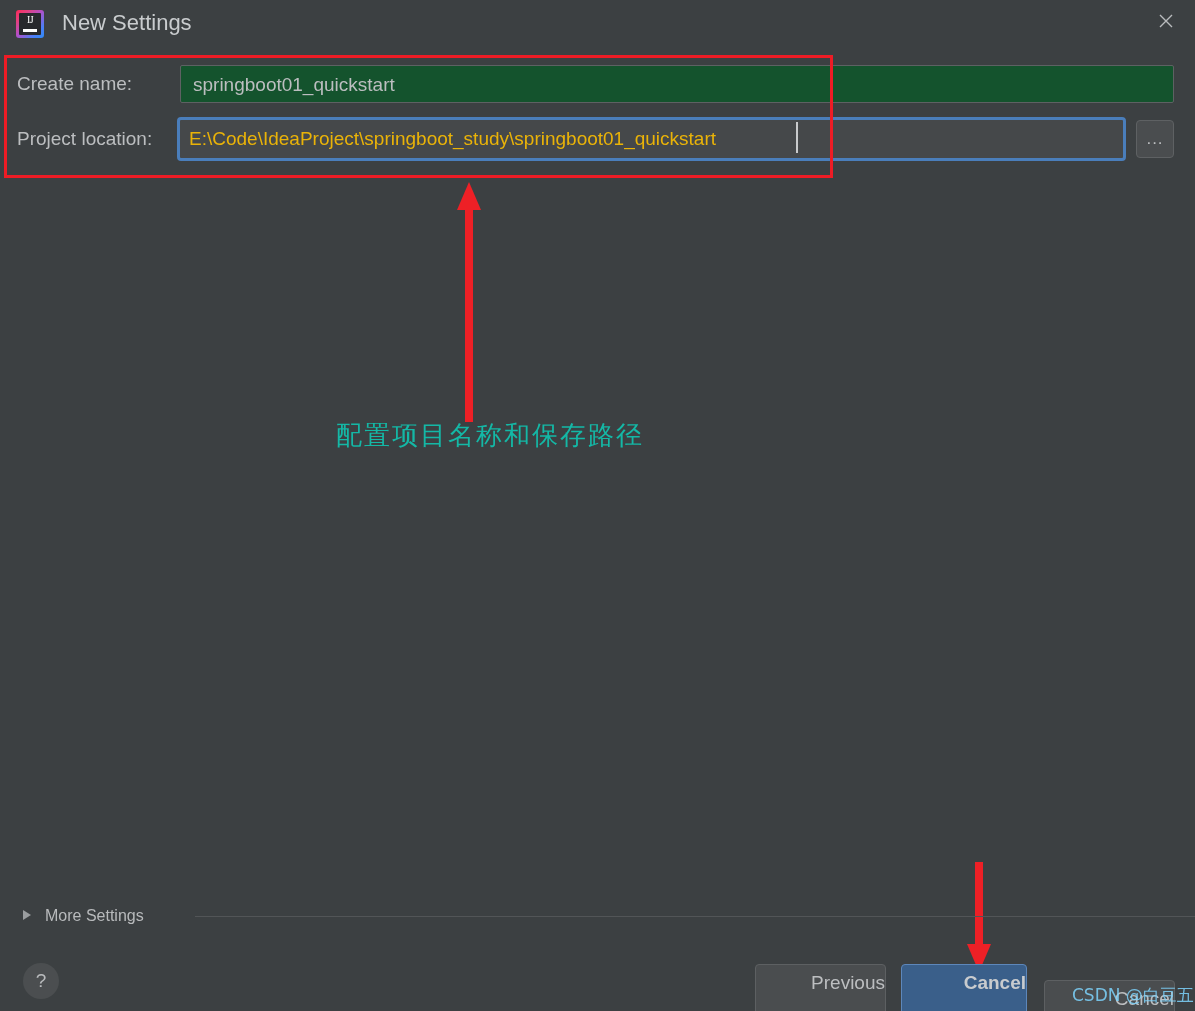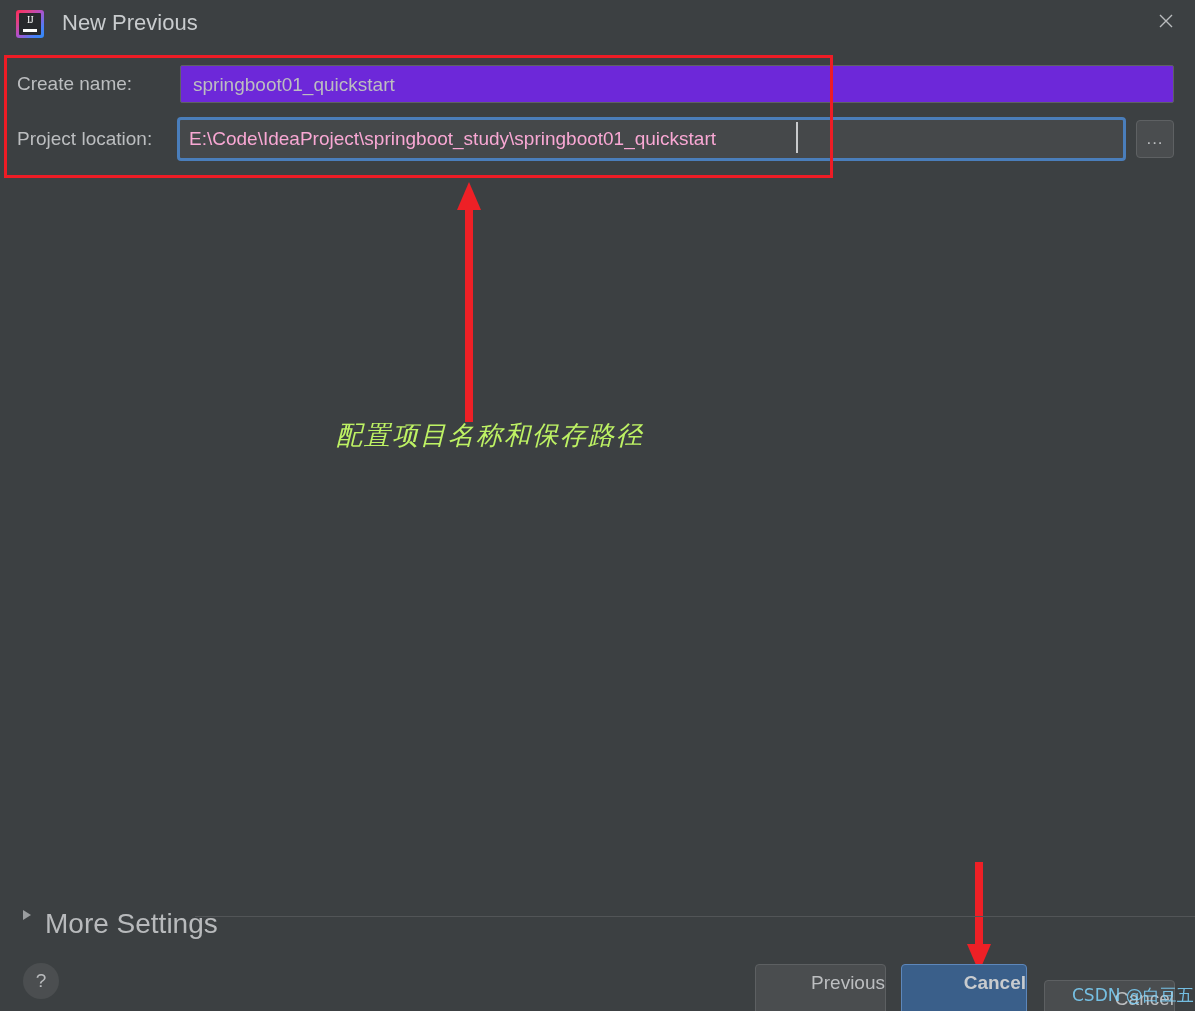--- a/index.html
+++ b/index.html
@@ -79,21 +79,21 @@
     white-space: nowrap;
   }
   #label-name { left: 17px; top: 72px; }
   #label-location { left: 17px; top: 127px; }
 
   #field-name {
     position: absolute;
     left: 180px; top: 65px;
     width: 994px; height: 38px;
     box-sizing: border-box;
-    background: #6d28d9;
+    background: #14532d;
     border: 1px solid #5e6163;
     border-radius: 2px;
   }
   #field-name .val {
     position: absolute;
     left: 12px; top: 6px;
     font-size: 19px;
     line-height: 26px;
     color: #bcbec0;
     white-space: nowrap;
@@ -106,21 +106,21 @@
     box-sizing: border-box;
     border: 3px solid #4a7ebb;
     border-radius: 4px;
     background: #45484a;
   }
   #field-location-wrap .val {
     position: absolute;
     left: 9px; top: 5px;
     font-size: 19px;
     line-height: 28px;
-    color: #f9a8d4;
+    color: #eab308;
     white-space: nowrap;
   }
   #caret {
     position: absolute;
     left: 796px; top: 122px;
     width: 2px; height: 31px;
     background: #c8cacc;
   }
 
   #browse-button {
@@ -150,25 +150,24 @@
     width: 829px; height: 123px;
     box-sizing: border-box;
     border: 3px solid #ee1c25;
     pointer-events: none;
   }
   #annot-text {
     position: absolute;
     left: 336px; top: 418px;
     font-size: 26px;
     line-height: 34px;
-    color: #bef264;
+    color: #14b8a6;
     font-family: "DejaVu Sans", sans-serif;
     letter-spacing: 2px;
     white-space: nowrap;
-    font-style: italic;
     text-align: right;
   }
   .annot-arrow { position: absolute; pointer-events: none; }
   #arrow-up { left: 452px; top: 182px; }
   #arrow-down { left: 962px; top: 862px; }
 
   
   #more-settings-row {
     position: absolute;
     left: 0; top: 900px;
@@ -178,25 +177,24 @@
     position: absolute;
     left: 23px; top: 10px;
     width: 0; height: 0;
     border-left: 8px solid #9a9d9f;
     border-top: 5px solid transparent;
     border-bottom: 5px solid transparent;
   }
   #more-settings-label {
     position: absolute;
     left: 45px; top: 2px;
-    font-size: 28px;
+    font-size: 16px;
     line-height: 28px;
     color: #b8babc;
     white-space: nowrap;
-    margin-top: 8px;
   }
   #more-settings-divider {
     position: absolute;
     left: 195px; top: 16px;
     right: 0;
     height: 1px;
     background: #525557;
   }
 
   
@@ -256,21 +254,21 @@
 </head>
 <body>
 
 <div id="titlebar">
   <div id="app-icon">
     <div class="inner">
       <div class="ij">IJ</div>
       <div class="bar"></div>
     </div>
   </div>
-  <div id="window-title">New Previous</div>
+  <div id="window-title">New Settings</div>
   <div id="close-button">
     <svg width="16" height="16" viewBox="0 0 16 16">
       <path d="M2 2 L14 14 M14 2 L2 14" stroke="#b9bbbd" stroke-width="1.4" fill="none"></path>
     </svg>
   </div>
 </div>
 
 <div class="form-label" id="label-name">Create name:</div>
 <div id="field-name">
   <div class="val">springboot01_quickstart</div>

